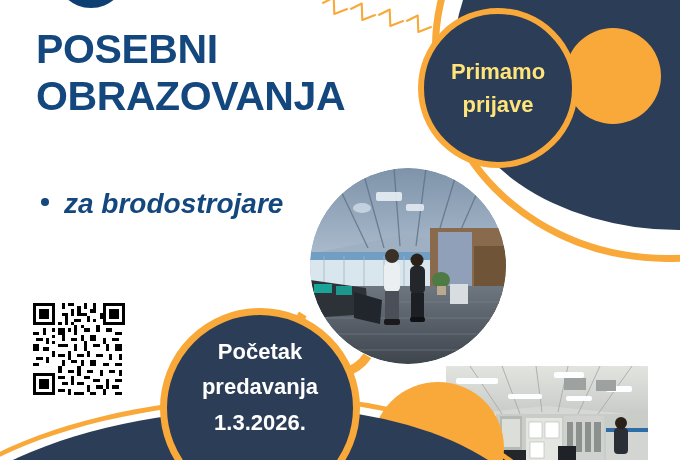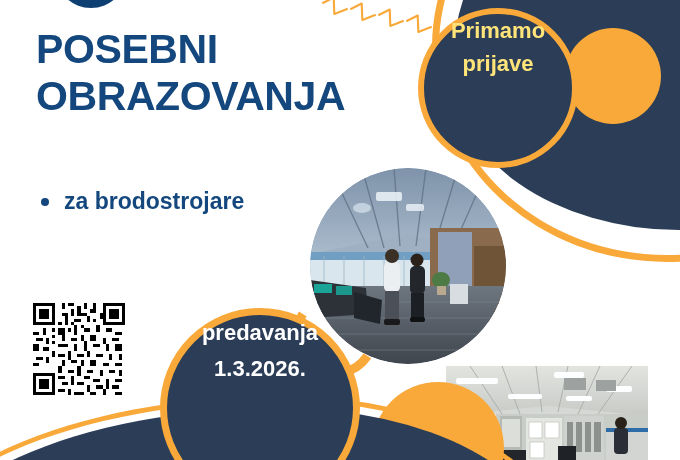--- a/index.html
+++ b/index.html
@@ -120,25 +120,26 @@
   
   .bullets {
     position:absolute;
     left:36px; top:190px;
     width:300px;
     list-style:none;
   }
   .bullets li {
     position:relative;
     color:#13477D;
-    font-size:23px;
+    font-size:28px;
     font-weight:bold;
     line-height:1.0;
     padding-left:28px;
     margin-bottom:19px;
+    font-style:italic;
   }
   .bullets li::before {
     content:"";
     position:absolute;
     left:5px; top:8px;
     width:8px; height:8px;
     border-radius:50%;
     background:#13477D;
   }
 
@@ -157,21 +158,21 @@
     width:202px; height:94px;
     overflow:hidden;
   }
 
   
   .badge {
     position:absolute;
     border-radius:50%;
     background:#2B3D57;
     display:flex;
-    align-items:flex-start;
+    align-items:center;
     justify-content:center;
     text-align:center;
     font-weight:bold;
   }
 
   .badge-top {
     left:418px; top:8px;
     width:160px; height:160px;
     border:6px solid #F9A93A;
     color:#FFE47A;
@@ -505,18 +506,19 @@
 
   <div class="badge badge-top">
     <div class="badge-inner">
       <span>Primamo</span>
       <span>prijave</span>
     </div>
   </div>
 
   <div class="badge badge-bottom">
     <div class="badge-inner">
+      <span>Početak</span>
       <span>predavanja</span>
       <span>1.3.2026.</span>
     </div>
   </div>
 
 </div>
 
 </body></html>

